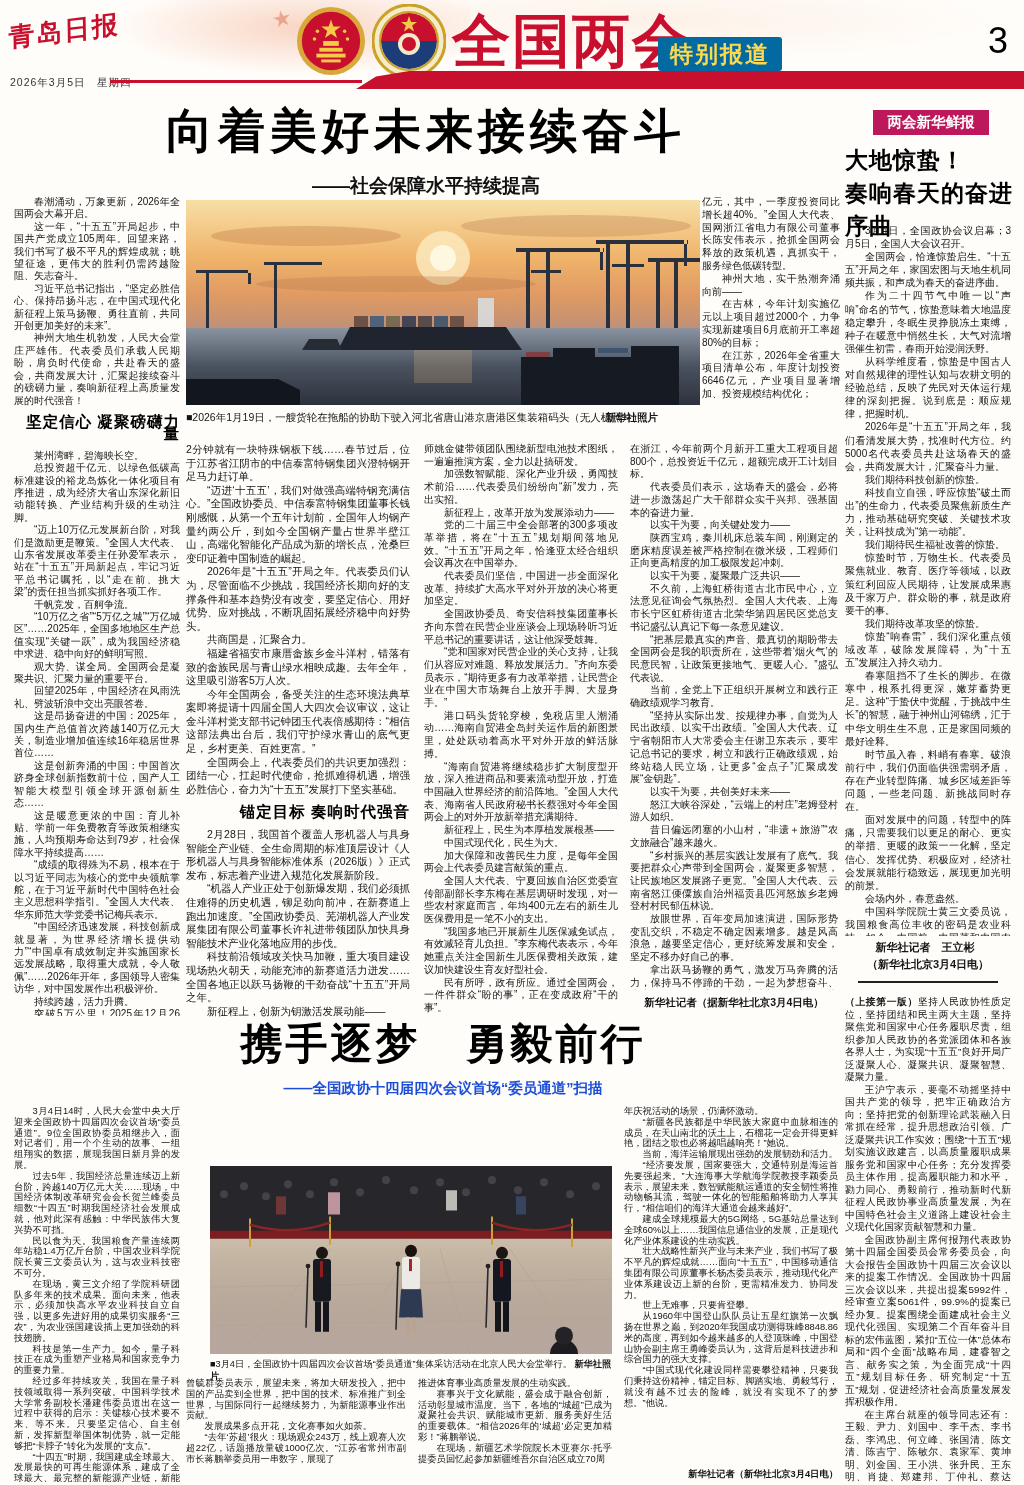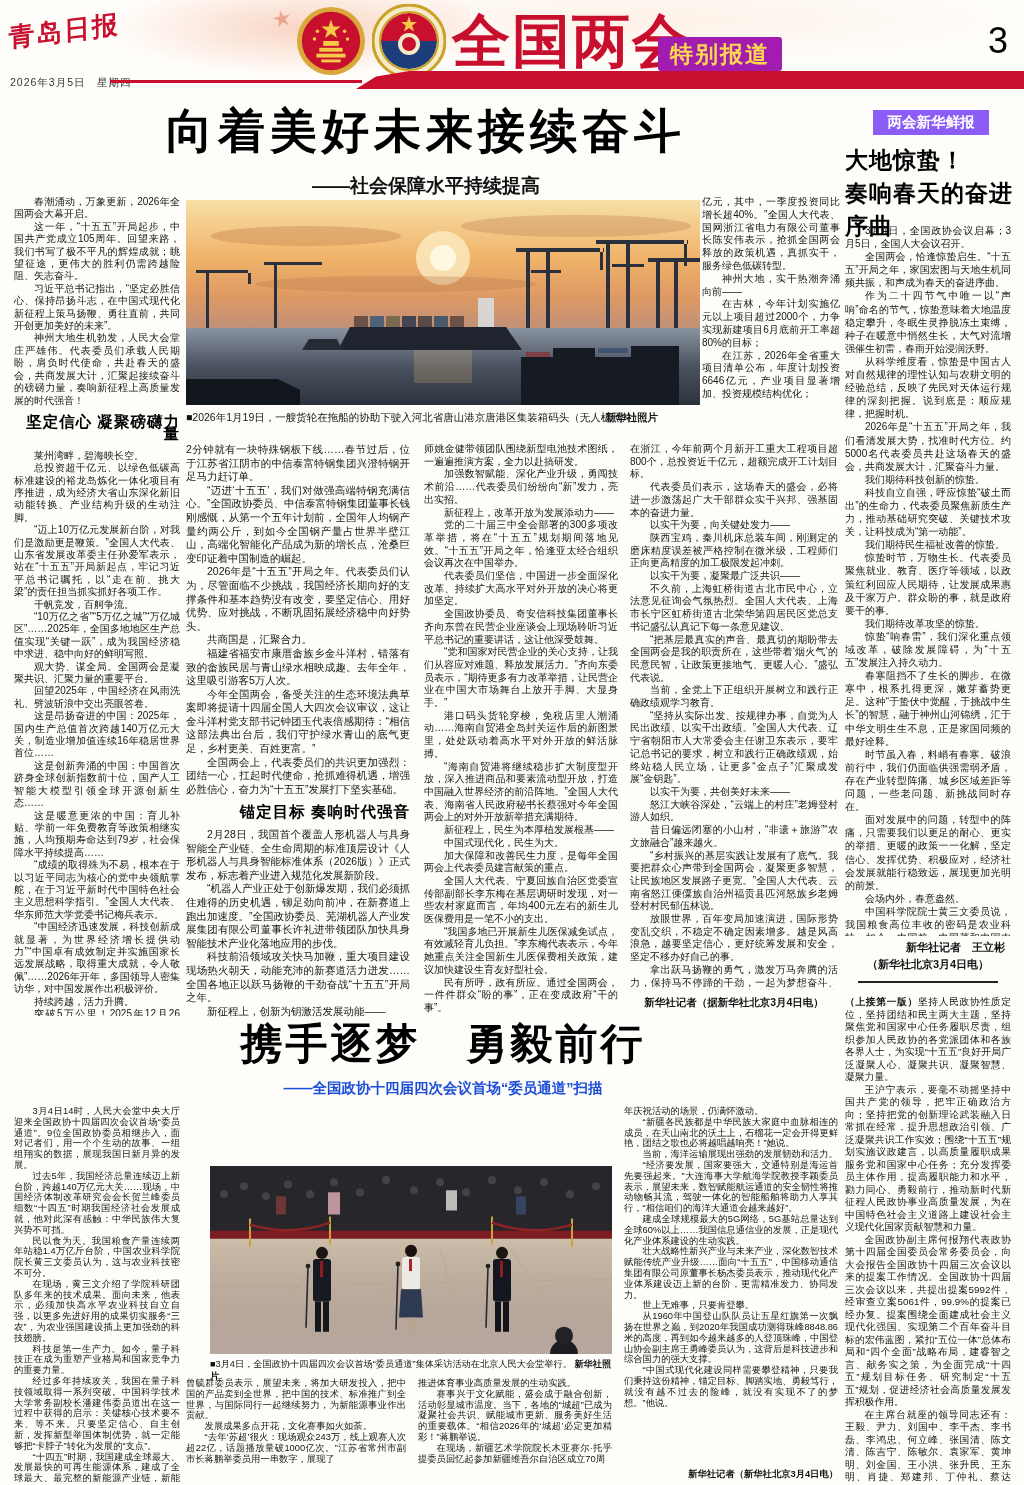--- a/index.html
+++ b/index.html
@@ -10,21 +10,21 @@
   .hdr-glow{left:110px;top:-12px;width:360px;height:88px;
     background:radial-gradient(ellipse at 55% 45%, rgba(233,118,66,.30), rgba(255,255,255,0) 70%);}
   .hdr-glow2{left:430px;top:-20px;width:560px;height:80px;
     background:radial-gradient(ellipse at 40% 50%, rgba(240,170,120,.14), rgba(255,255,255,0) 75%);}
   .hdr-star{left:272px;top:6px;font-size:22px;color:rgba(215,80,50,.4);transform:rotate(-12deg);}
   .masthead{left:8px;top:12px;width:140px;font-size:26px;font-weight:900;color:#c8102e;
     transform:rotate(-7deg) skewX(-6deg);letter-spacing:2px;font-family:"DejaVu Serif","Liberation Serif",serif;}
   .hdr-date{left:10px;top:76px;font-size:10.5px;color:#333;letter-spacing:1px;}
   .pagenum{right:16px;top:20px;font-size:36px;color:#000;}
   .banner-title{left:452px;top:10px;font-size:58px;font-weight:900;color:#c8102e;letter-spacing:2px;line-height:62px;}
-  .badge{left:658px;top:37px;width:124px;height:34px;background:#a21caf;color:#ffd94d;
+  .badge{left:658px;top:37px;width:124px;height:34px;background:#0369a1;color:#ffd94d;
     font-size:23px;font-weight:800;line-height:34px;text-align:center;border-radius:3px;letter-spacing:2px;}
   .ribbon-thin{left:110px;top:80px;width:252px;height:3px;background:#c8102e;}
   .ribbon-main{left:356px;top:71px;width:668px;height:18px;background:#c8102e;
     clip-path:polygon(0 100%,3% 30%,8% 0,100% 0,100% 100%);}
   
   .m-head{left:14px;top:100px;width:824px;text-align:center;}
   .m-head h1{margin:0;font-size:47px;font-weight:900;letter-spacing:5px;color:#000;}
   .m-sub{margin-top:10px;font-size:19px;font-weight:600;color:#111;}
   .photo{left:186px;top:200px;width:514px;height:205px;background:#ddd;}
   .caption{left:186px;top:410px;width:514px;font-size:10.5px;line-height:14px;text-align:justify;position:absolute;}
@@ -34,25 +34,25 @@
   .para{text-indent:2em;}
   .cont{text-indent:0;}
   .col-h{font-weight:800;text-align:right;font-size:15.5px;margin:9px 0;letter-spacing:1px;color:#000;text-indent:0;}
   #c1{left:14px;top:196px;width:166px;height:820px;font-size:10px;line-height:12.4px;}
   #c2{left:186px;top:443px;width:224px;height:574px;font-size:10.5px;line-height:13.6px;}
   #c3{left:424px;top:443px;width:194px;height:574px;font-size:10px;line-height:12.7px;}
   #c4top{left:702px;top:196px;width:138px;height:244px;font-size:10px;line-height:12.8px;}
   #c4{left:630px;top:443px;width:208px;height:547px;font-size:10px;line-height:12.7px;}
   .c4-byline{left:630px;top:996px;width:208px;text-align:center;font-weight:bold;font-size:10.5px;}
   
-  .sb-label{left:873px;top:110px;width:116px;height:25px;background:#8b5cf6;color:#fff;
+  .sb-label{left:873px;top:110px;width:116px;height:25px;background:#be185d;color:#fff;
     font-size:14.5px;font-weight:700;line-height:25px;text-align:center;}
   .sb-headline{left:845px;top:144px;width:168px;font-size:23px;font-weight:900;line-height:33px;letter-spacing:1px;color:#000;}
   #sbody{left:845px;top:224px;width:166px;height:712px;font-size:10px;line-height:13.1px;}
-  .sb-byline1{left:845px;top:940px;width:160px;text-align:right;font-weight:bold;font-size:11px;}
+  .sb-byline1{left:845px;top:940px;width:160px;text-align:center;font-weight:bold;font-size:11px;}
   .sb-byline2{left:845px;top:957px;width:166px;text-align:center;font-weight:bold;font-size:11px;}
   .sb-divider{left:858px;top:981px;width:140px;height:2px;background:#222;}
   #scont{left:845px;top:996px;width:166px;height:486px;font-size:9.8px;line-height:12.5px;}
   #scont b{font-weight:800;}
   
   .b-head{left:186px;top:1016px;width:514px;text-align:center;}
   .b-head h2{margin:0;font-size:42px;font-weight:900;letter-spacing:3px;color:#000;}
   .b-sub{margin-top:7px;font-size:14.5px;font-weight:700;color:#1d4ed8;}
   .bphoto{left:210px;top:1166px;width:402px;height:188px;background:#cbb;}
   .bcaption{left:210px;top:1358px;width:404px;font-size:9.2px;line-height:12px;position:absolute;}
@@ -378,20 +378,20 @@
       <p class="para cont">推进体育事业高质量发展的生动实践。</p>
       <p class="para">赛事兴于文化赋能，盛会成于融合创新，活动彰显城市温度。当下，各地的“城超”已成为凝聚社会共识、赋能城市更新、服务美好生活的重要载体。“相信2026年的‘城超’必定更加精彩！”蒋鹏举说。</p>
       <p class="para">在现场，新疆艺术学院院长木亚赛尔·托乎提委员回忆起参加新疆维吾尔自治区成立70周</p>
     </div>
   <div id="b4" class="col">
       <p class="para cont">年庆祝活动的场景，仍满怀激动。</p>
       <p class="para">“新疆各民族都是中华民族大家庭中血脉相连的成员，在天山南北的沃土上，石榴花一定会开得更鲜艳，团结之歌也必将越唱越响亮！”她说。</p>
       <p class="para">当前，海洋运输展现出强劲的发展韧劲和活力。</p>
       <p class="para">“经济要发展，国家要强大，交通特别是海运首先要强起来。”大连海事大学航海学院教授李颖委员表示，展望未来，数智赋能航运通道的安全韧性将推动物畅其流，驾驶一体化的智能船舶将助力人享其行，“相信咱们的海洋大通道会越来越好”。</p>
       <p class="para">建成全球规模最大的5G网络，5G基站总量达到全球60%以上……我国信息通信业的发展，正是现代化产业体系建设的生动实践。</p>
-      <p class="para">壮大战略性新兴产业与未来产业，深化数智技术赋能传统产业升级……面向“十五五”，中国移动通信集团有限公司原董事长杨杰委员表示，推动现代化产业体系建设迈上新的台阶，更需精准发力、协同发力。</p>
+      <p class="para">壮大战略性新兴产业与未来产业，我们书写了极不平凡的辉煌成就……面向“十五五”，中国移动通信集团有限公司原董事长杨杰委员表示，推动现代化产业体系建设迈上新的台阶，更需精准发力、协同发力。</p>
       <p class="para">世上无难事，只要肯登攀。</p>
       <p class="para">从1960年中国登山队队员让五星红旗第一次飘扬在世界之巅，到2020年我国成功测得珠峰8848.86米的高度，再到如今越来越多的人登顶珠峰，中国登山协会副主席王勇峰委员认为，这背后是科技进步和综合国力的强大支撑。</p>
       <p class="para">“中国式现代化建设同样需要攀登精神，只要我们秉持这份精神，锚定目标、脚踏实地、勇毅笃行，就没有越不过去的险峰，就没有实现不了的梦想。”他说。</p>
     </div>
   <div class="abs b4-credit">新华社记者（新华社北京3月4日电）</div>
 
 </div>
 
 </body></html>

